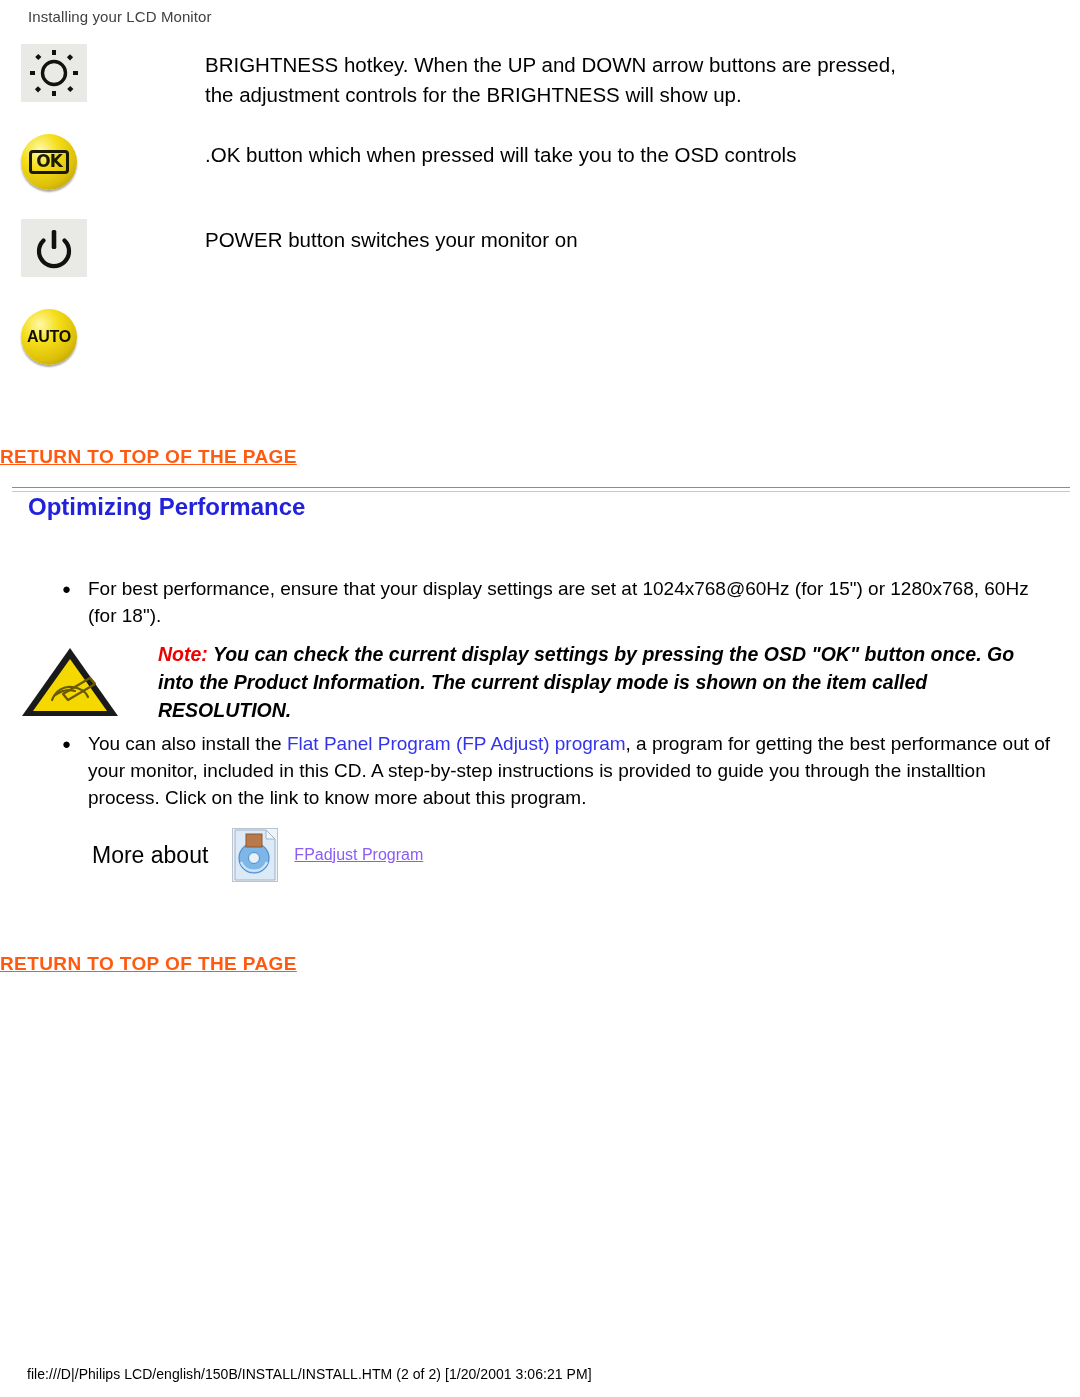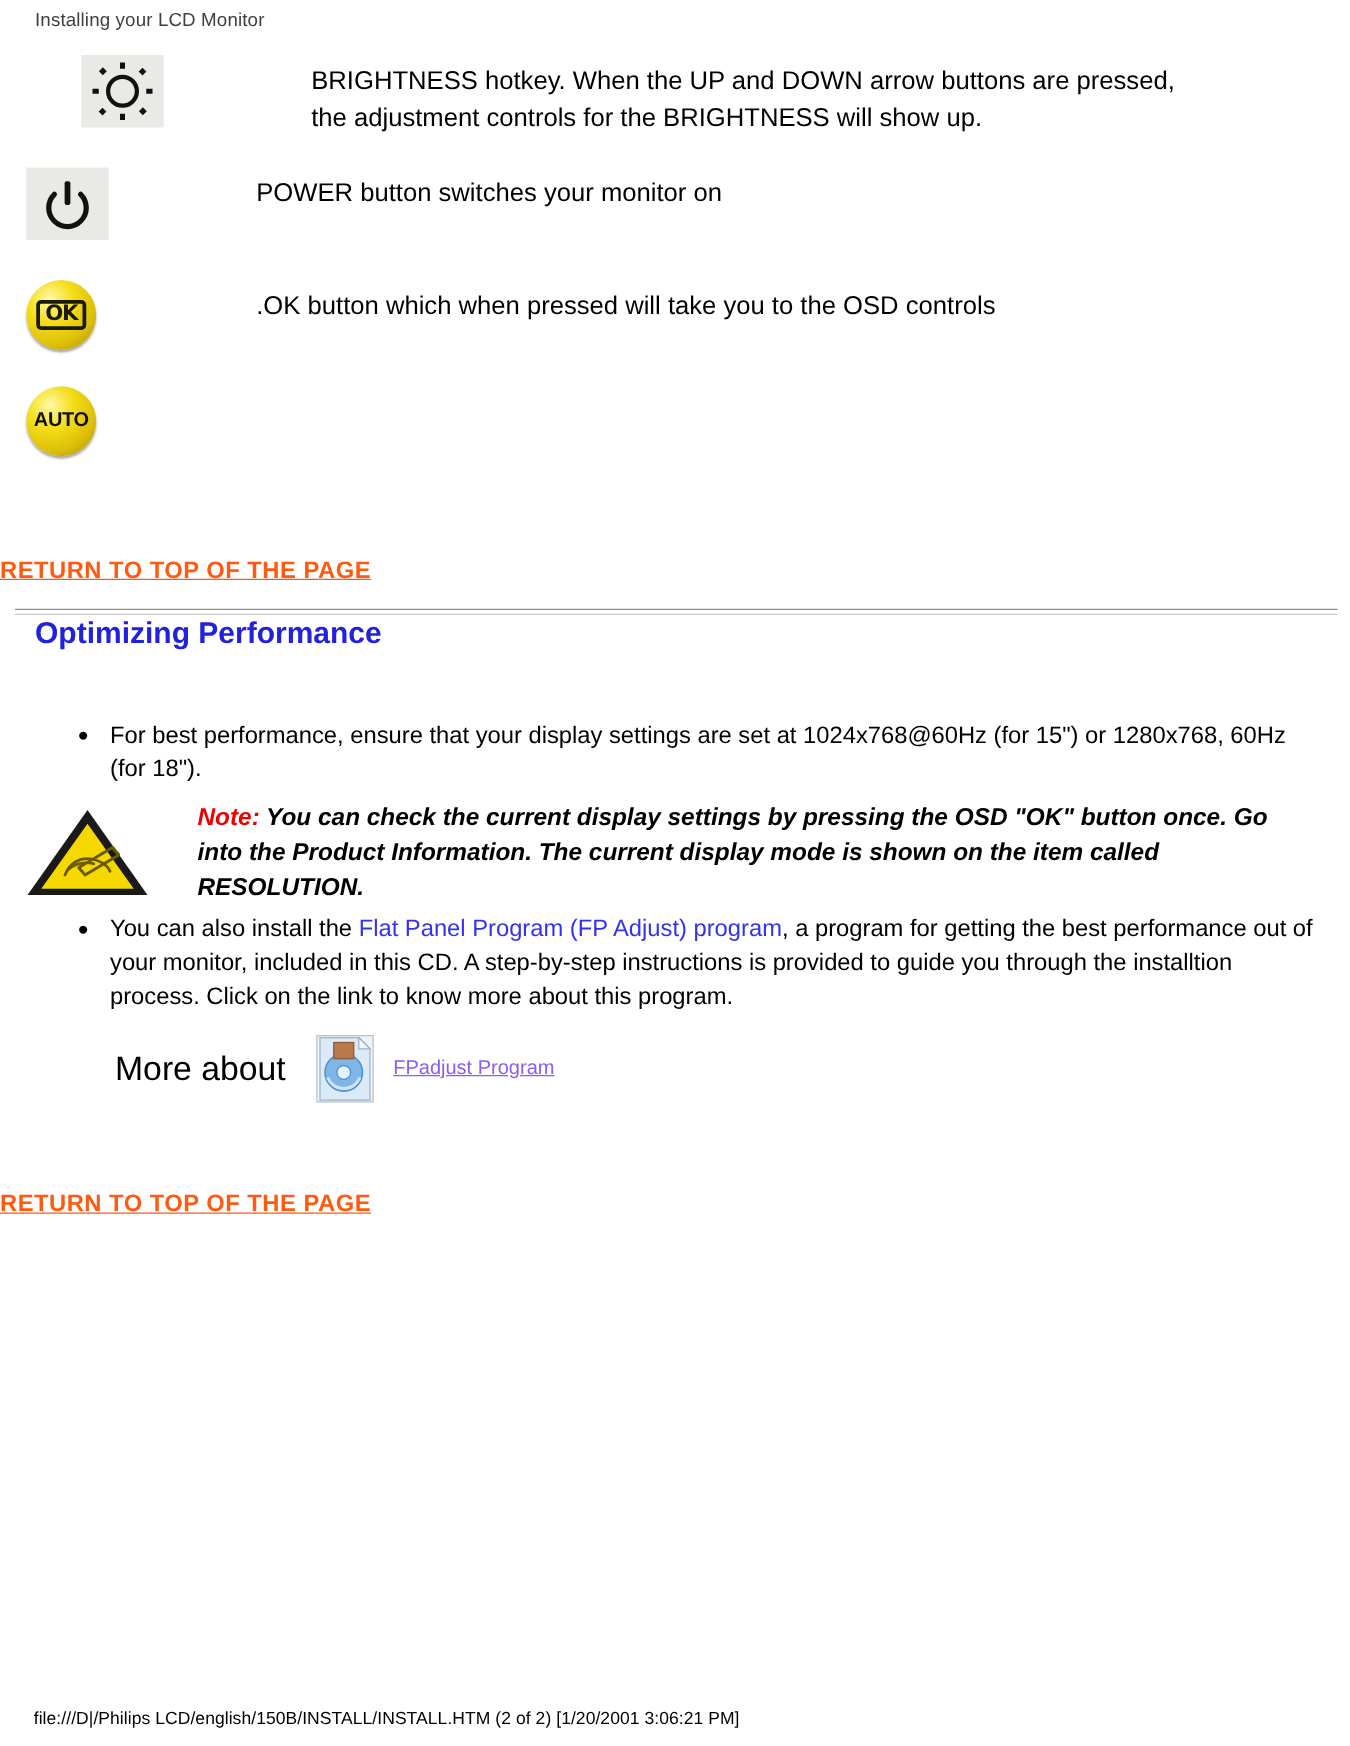--- a/index.html
+++ b/index.html
@@ -47,21 +47,21 @@
   }
   .btn-row .desc {
     font-size: 20.5px;
     line-height: 30px;
     color: #000;
     max-width: 720px;
     padding-top: 6px;
   }
 
   
-  .row-brightness { height: 90px; padding-left: 44px; }
+  .row-brightness { height: 90px; }
   .row-ok        { height: 85px; }
   .row-power     { height: 90px; }
   .row-auto      { height: 90px; }
 
   
   .ico {
     position: relative;
     display: block;
   }
   
@@ -209,21 +209,21 @@
 
   
   .more-about {
     position: absolute;
     left: 92px;
     top: 828px;
     display: flex;
     align-items: center;
   }
   .more-about-label {
-    font-size: 27px;
+    font-size: 23px;
     color: #000;
     margin-right: 24px;
   }
   .disk-icon {
     width: 46px;
     height: 54px;
     margin-right: 16px;
     background: #eef3f8;
     border: 1px solid #b8c4cf;
     position: relative;
@@ -266,39 +266,39 @@
             <rect x="47" y="11" width="4.4" height="4.4" transform="rotate(45 49 13)"></rect>
             <rect x="15" y="43" width="4.4" height="4.4" transform="rotate(45 17 45)"></rect>
             <rect x="47" y="43" width="4.4" height="4.4" transform="rotate(-45 49 45)"></rect>
           </g>
         </svg>
       </span>
     </div>
     <div class="desc">BRIGHTNESS hotkey. When the UP and DOWN arrow buttons are pressed, the adjustment controls for the BRIGHTNESS will show up.</div>
   </div>
 
+  <div class="btn-row row-ok">
+    <div class="icon-cell">
+      <span class="ico ico-round">
+        <span class="ok-plate">OK</span>
+      </span>
+    </div>
+    <div class="desc">.OK button which when pressed will take you to the OSD controls</div>
+  </div>
+
   <div class="btn-row row-power">
     <div class="icon-cell">
       <span class="ico ico-power">
         <svg width="42" height="42" viewBox="0 0 42 42" aria-hidden="true">
           <path d="M10.5 13.5 A15 15 0 1 0 31.5 13.5" fill="none" stroke="#111111" stroke-width="4.2" stroke-linecap="round"></path>
           <rect x="18.7" y="3" width="4.6" height="19" rx="1.6" fill="#111111"></rect>
         </svg>
       </span>
     </div>
     <div class="desc">POWER button switches your monitor on</div>
-  </div>
-
-  <div class="btn-row row-ok">
-    <div class="icon-cell">
-      <span class="ico ico-round">
-        <span class="ok-plate">OK</span>
-      </span>
-    </div>
-    <div class="desc">.OK button which when pressed will take you to the OSD controls</div>
   </div>
 
   <div class="btn-row row-auto">
     <div class="icon-cell">
       <span class="ico ico-round">
         <span class="auto-plate">AUTO</span>
       </span>
     </div>
   </div>
 

